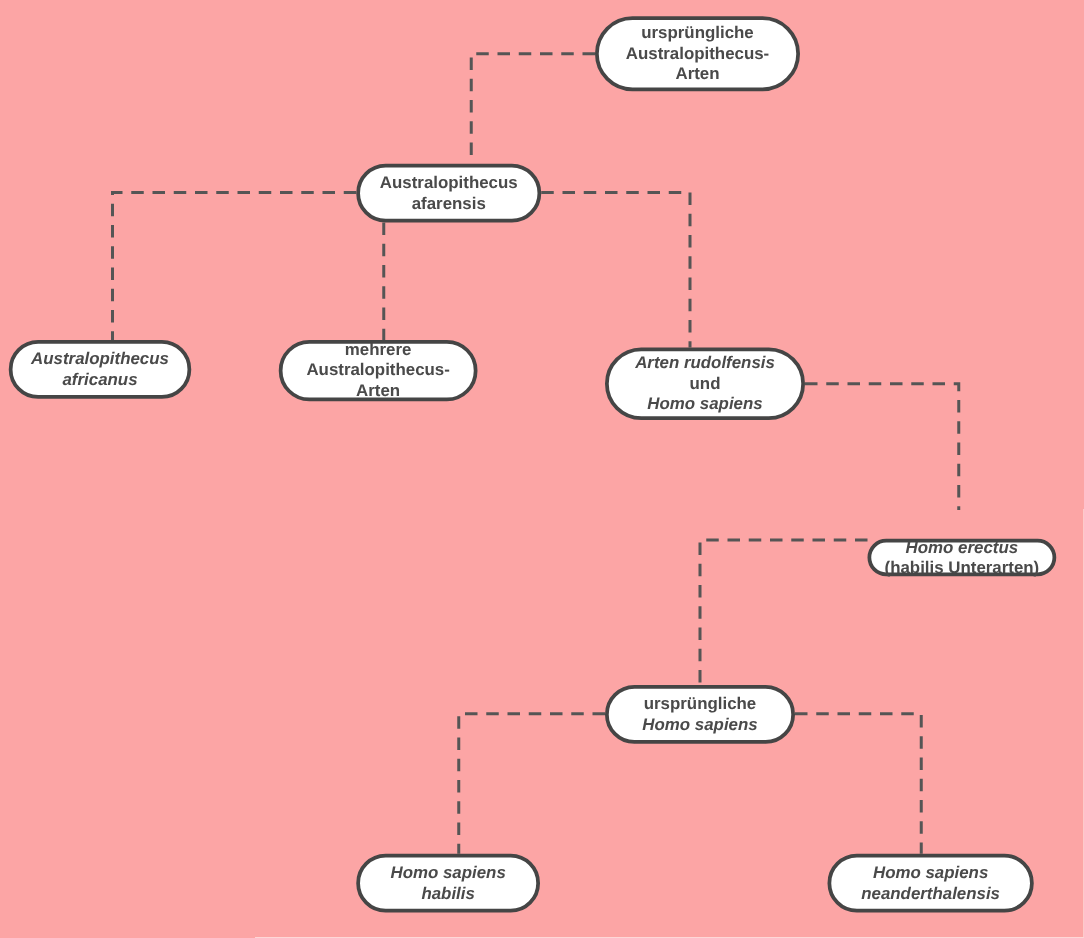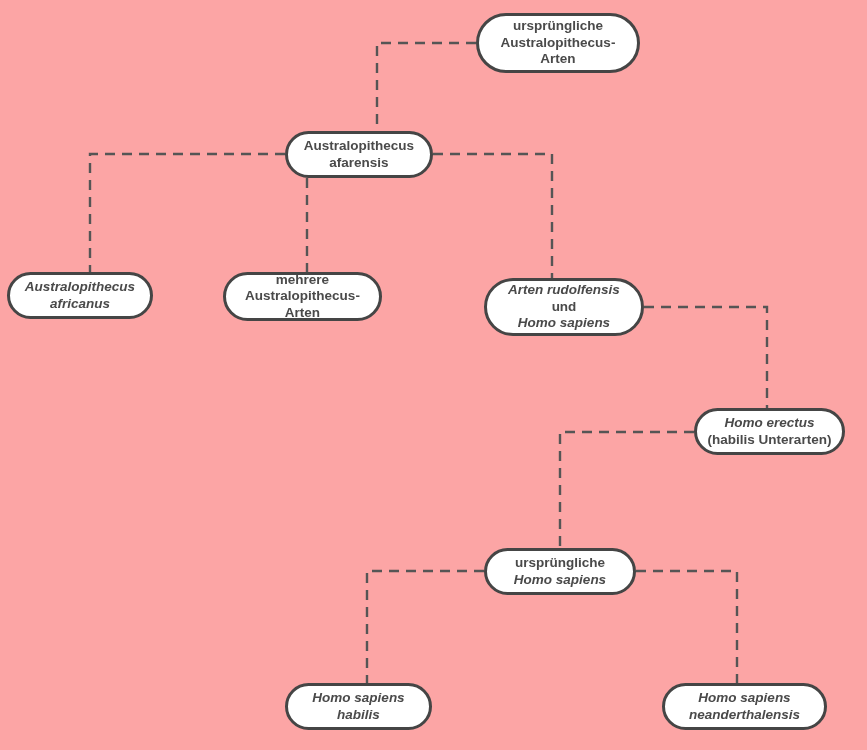--- a/index.html
+++ b/index.html
@@ -74,21 +74,21 @@
       </div>
       <div class="node" style="left: 7px; top: 272px; width: 146px; height: 47px; border-color: rgb(69, 69, 69); background: rgb(255, 255, 255); color: rgb(74, 74, 74);">
         <span class="node-text"><span class="it">Australopithecus</span><br><span class="it">africanus</span></span>
       </div>
       <div class="node" style="left: 223px; top: 272px; width: 159px; height: 49px; border-color: rgb(69, 69, 69); background: rgb(255, 255, 255); color: rgb(74, 74, 74);">
         <span class="node-text"><span class="ro">mehrere</span><br><span class="ro">Australopithecus-</span><br><span class="ro">Arten</span></span>
       </div>
       <div class="node" style="left: 484px; top: 278px; width: 160px; height: 58px; border-color: rgb(69, 69, 69); background: rgb(255, 255, 255); color: rgb(74, 74, 74);">
         <span class="node-text"><span class="it">Arten rudolfensis</span><br><span class="ro">und</span><br><span class="it">Homo sapiens</span></span>
       </div>
-      <div class="node" style="left: 694px; top: 408px; width: 151px; height: 47px; border-color: rgb(69, 69, 69); background: rgb(255, 255, 255); color: rgb(74, 74, 74);">
+      <div class="node" style="left: 694px; top: 431px; width: 151px; height: 30px; border-color: rgb(69, 69, 69); background: rgb(255, 255, 255); color: rgb(74, 74, 74);">
         <span class="node-text"><span class="it">Homo erectus</span><br><span class="ro">(habilis Unterarten)</span></span>
       </div>
       <div class="node" style="left: 484px; top: 548px; width: 152px; height: 47px; border-color: rgb(69, 69, 69); background: rgb(255, 255, 255); color: rgb(74, 74, 74);">
         <span class="node-text"><span class="ro">ursprüngliche</span><br><span class="it">Homo sapiens</span></span>
       </div>
       <div class="node" style="left: 285px; top: 683px; width: 147px; height: 47px; border-color: rgb(69, 69, 69); background: rgb(255, 255, 255); color: rgb(74, 74, 74);">
         <span class="node-text"><span class="it">Homo sapiens</span><br><span class="it">habilis</span></span>
       </div>
       <div class="node" style="left: 662px; top: 683px; width: 165px; height: 47px; border-color: rgb(69, 69, 69); background: rgb(255, 255, 255); color: rgb(74, 74, 74);">
         <span class="node-text"><span class="it">Homo sapiens</span><br><span class="it">neanderthalensis</span></span>

